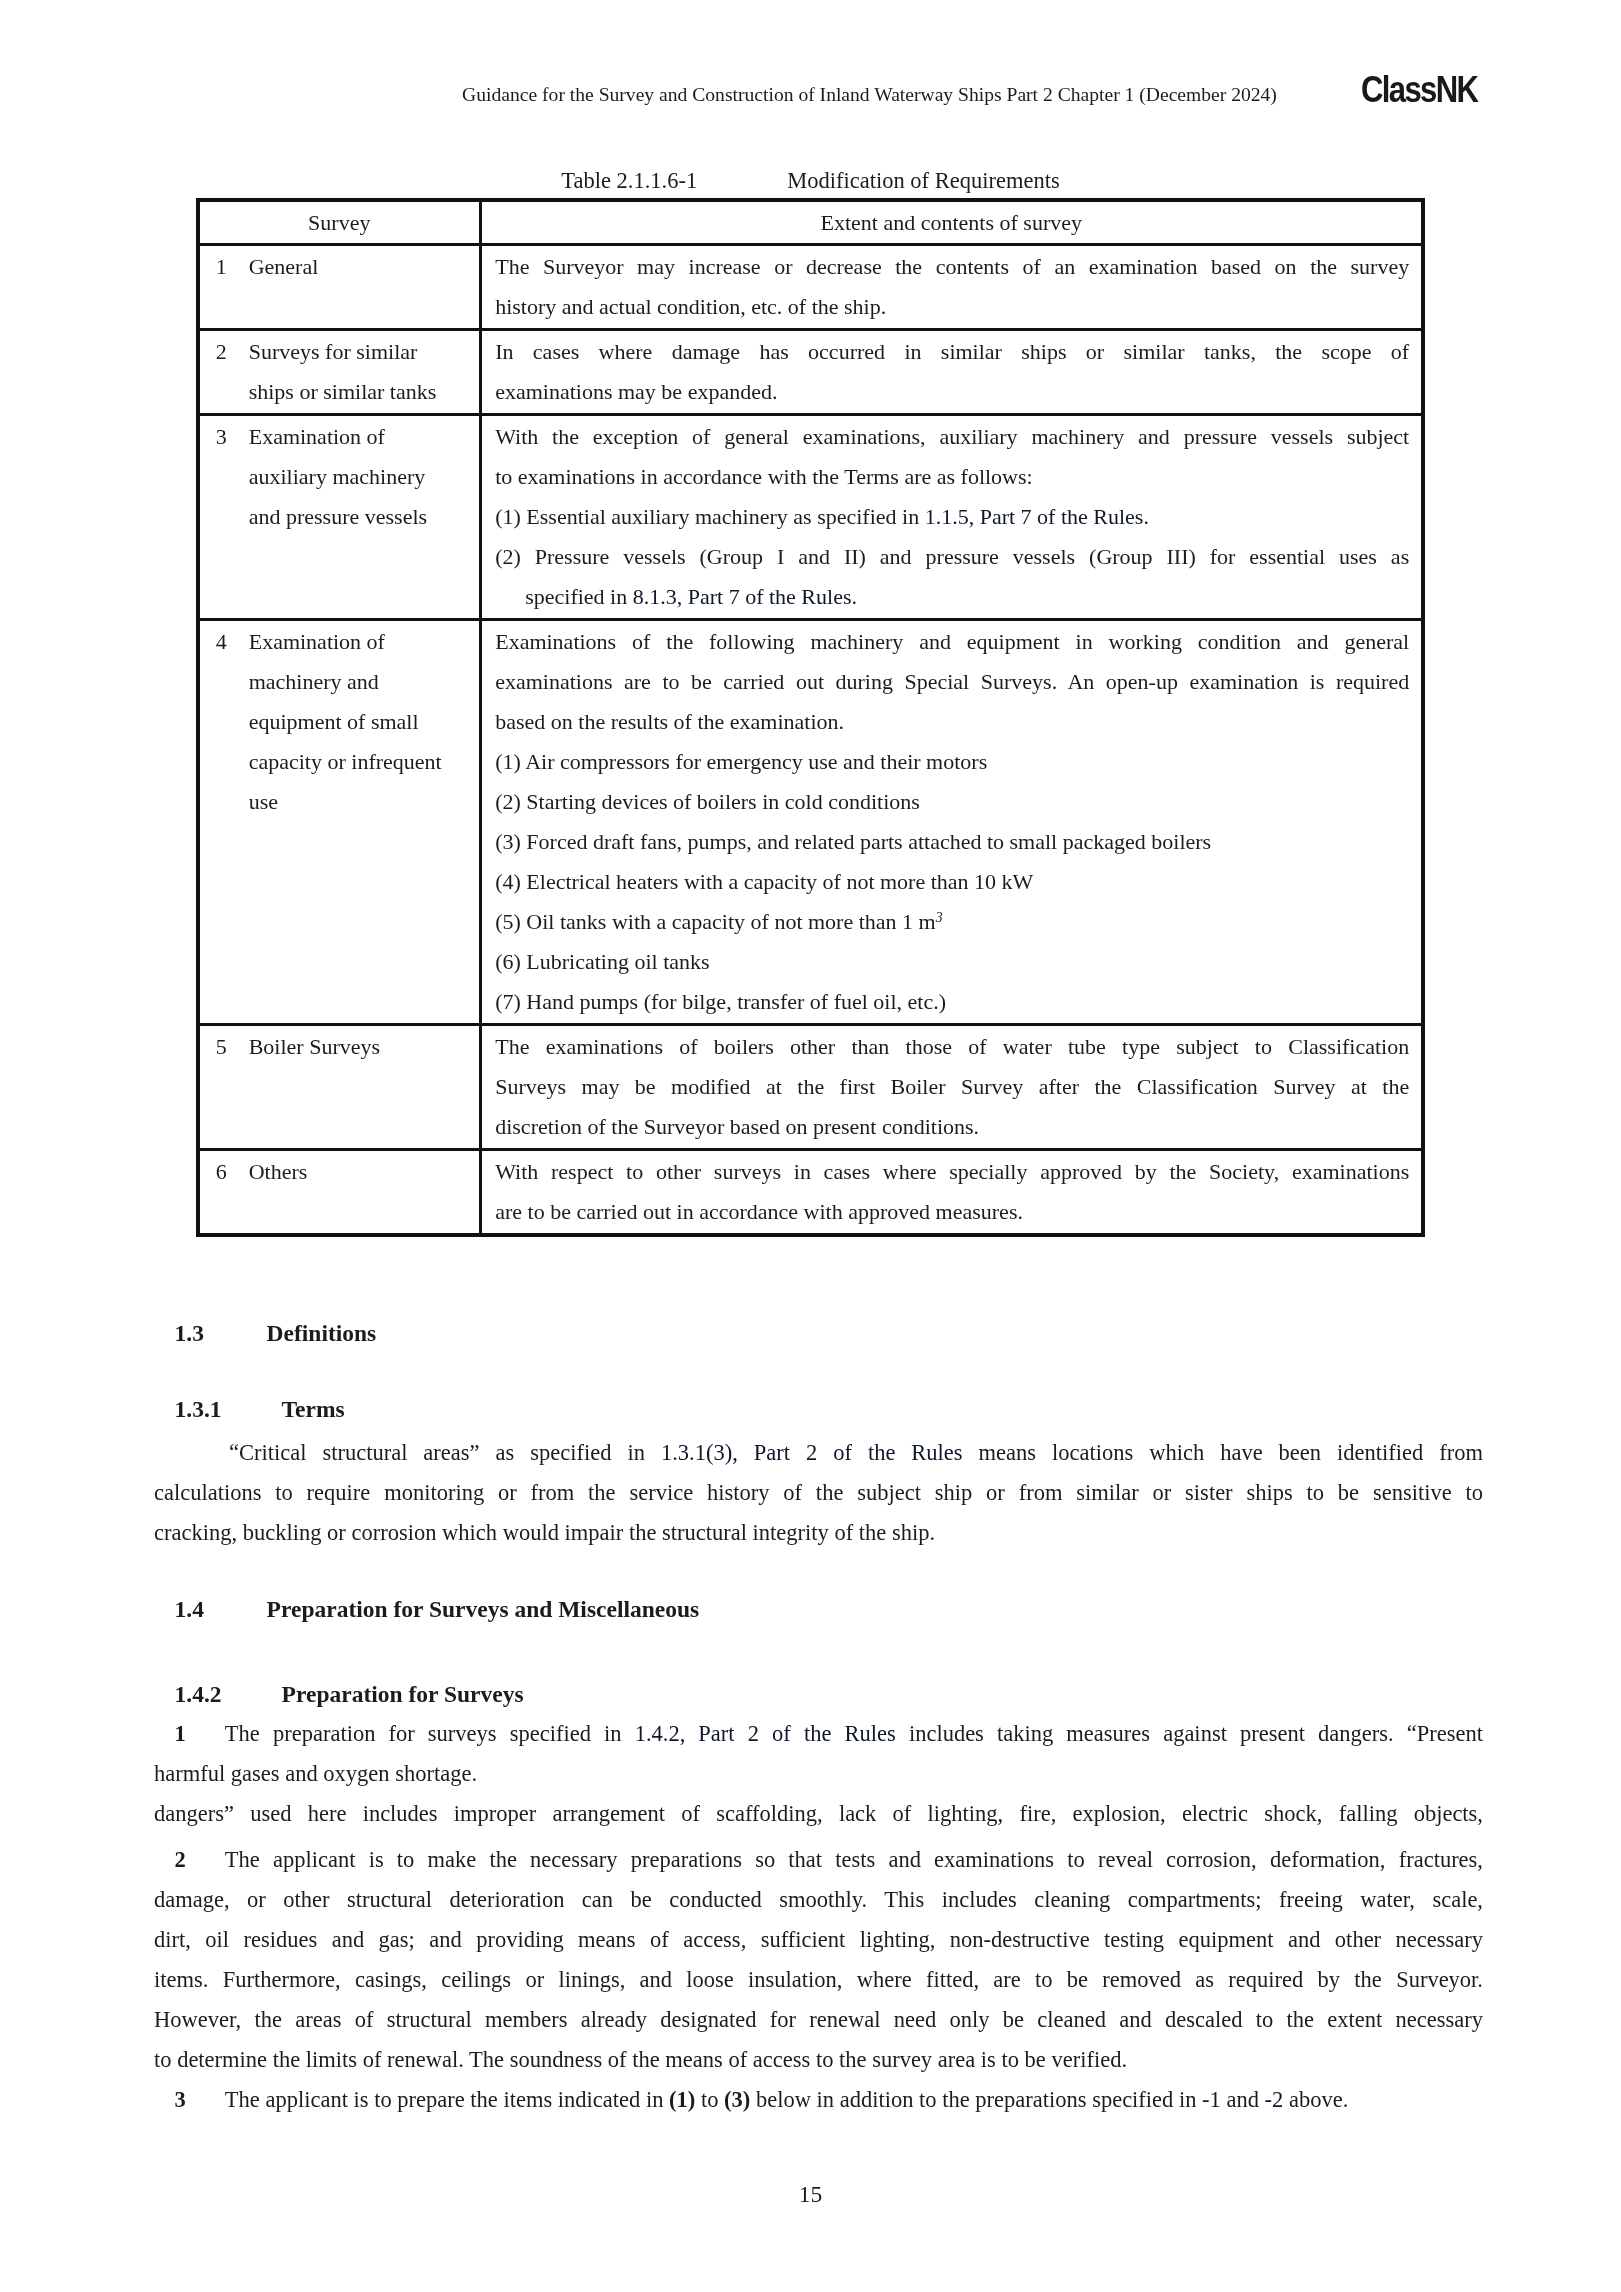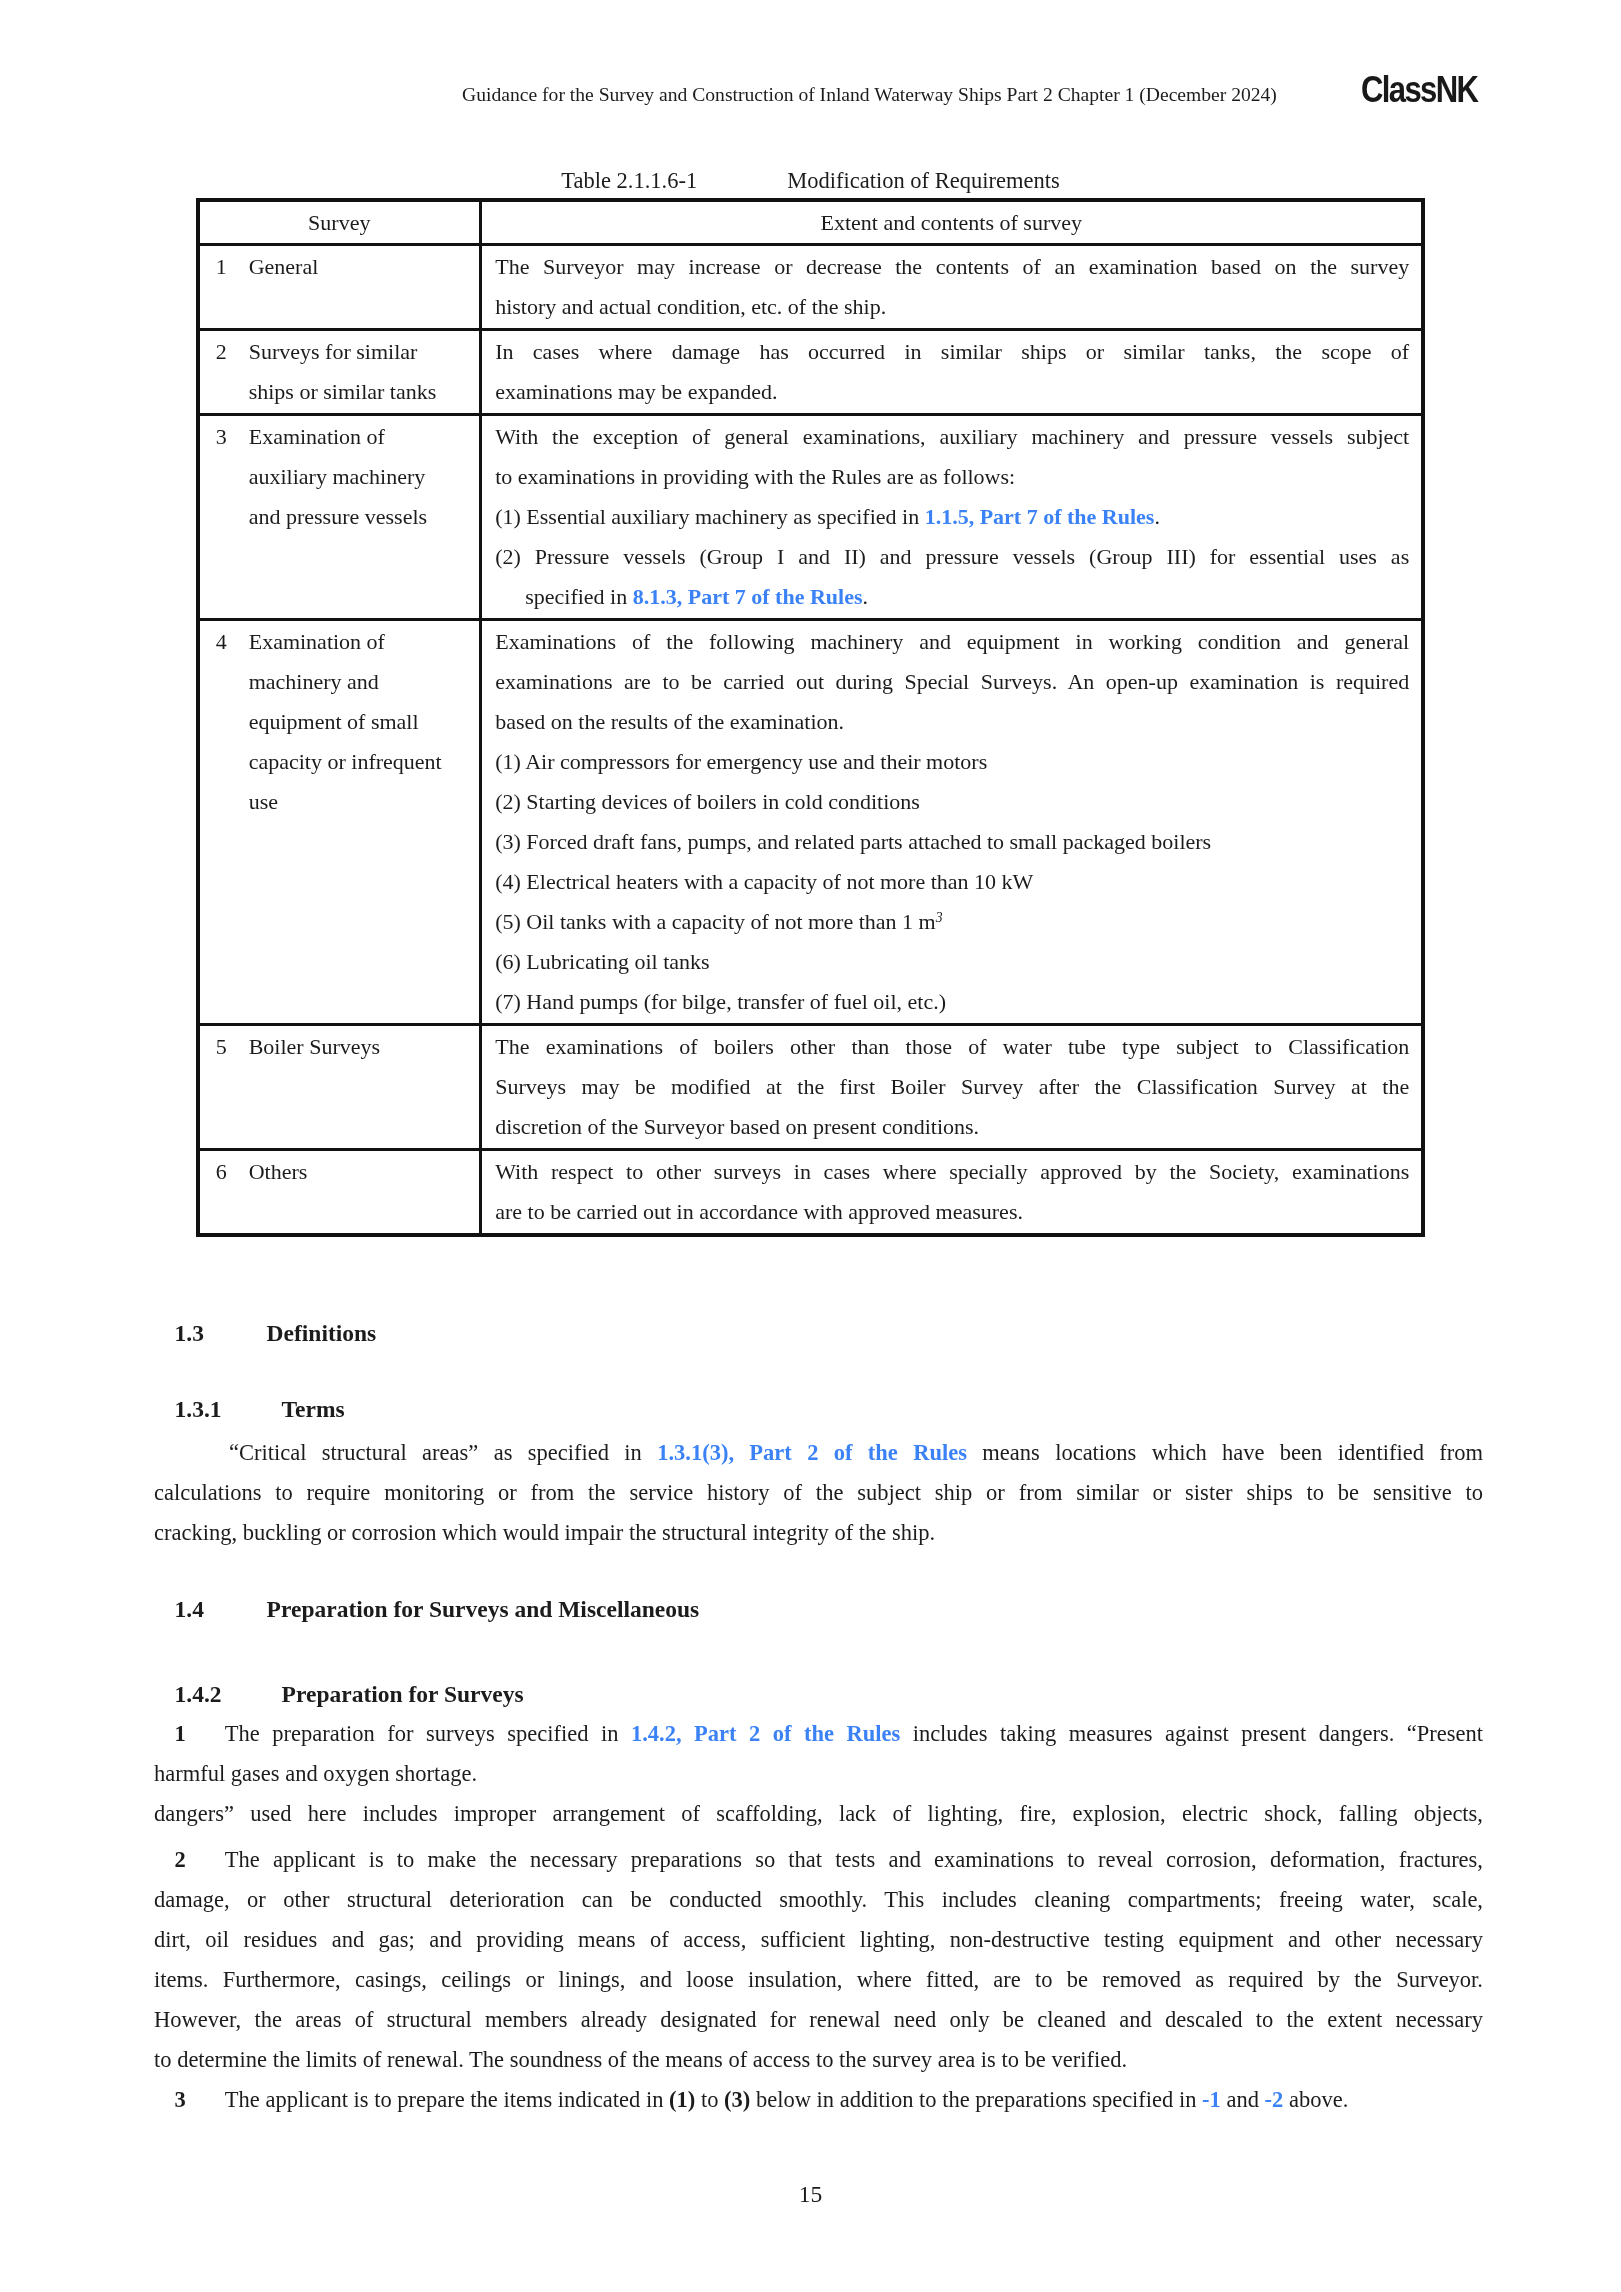--- a/index.html
+++ b/index.html
@@ -49,21 +49,21 @@
   .req-table td{vertical-align:top;padding:1px 11.8px 1px 13.7px;line-height:40px;}
   td.survey-cell{padding-left:15.7px;padding-right:5.9px;}
   .srow{display:flex;}
   .snum{width:33px;flex:0 0 33px;}
   .slines{white-space:nowrap;}
   
   .line{min-height:40px;}
   .line.jl{text-align:justify;text-align-last:justify;}
   .block.hang .line.cont{padding-left:30px;}
   
-  .seg-ref{color:#3b82f6;font-weight:bold;}
+  .seg-ref{color:#0f172a;font-weight:normal;}
   .seg-b{font-weight:bold;}
   .seg-i{}
   .seg-sup{font-style:italic;font-size:0.62em;position:relative;top:-0.55em;line-height:0;}
   
   .sections{position:absolute;left:154px;top:1313px;width:1329px;font-size:22.5px;line-height:40px;}
   .sec-h{font-size:23.5px;font-weight:bold;padding-left:20.6px;line-height:40px;margin:0;}
   .hnum2{display:inline-block;width:92px;}
   .hnum3{display:inline-block;width:107px;}
   .sec-h.s131{margin-top:36px;margin-bottom:3.9px;}
   .sec-h.s14{margin-top:36px;}
@@ -144,21 +144,21 @@
               <div class="slines">
                 <div class="line">Examination of</div>
                 <div class="line">auxiliary machinery</div>
                 <div class="line">and pressure vessels</div>
               </div>
             </div>
           </td>
           <td class="content-cell">
             <div class="block">
               <div class="line jl">With the exception of general examinations, auxiliary machinery and pressure vessels subject</div>
-              <div class="line">to examinations in providing with the Rules are as follows:</div>
+              <div class="line">to examinations in accordance with the Terms are as follows:</div>
             </div>
             <div class="block hang">
               <div class="line"><span>(1) Essential auxiliary machinery as specified in </span><span class="seg-ref">1.1.5, Part 7 of the Rules</span><span>.</span></div>
             </div>
             <div class="block hang">
               <div class="line jl">(2) Pressure vessels (Group I and II) and pressure vessels (Group III) for essential uses as</div>
               <div class="line cont"><span>specified in </span><span class="seg-ref">8.1.3, Part 7 of the Rules</span><span>.</span></div>
             </div>
           </td>
         </tr>

